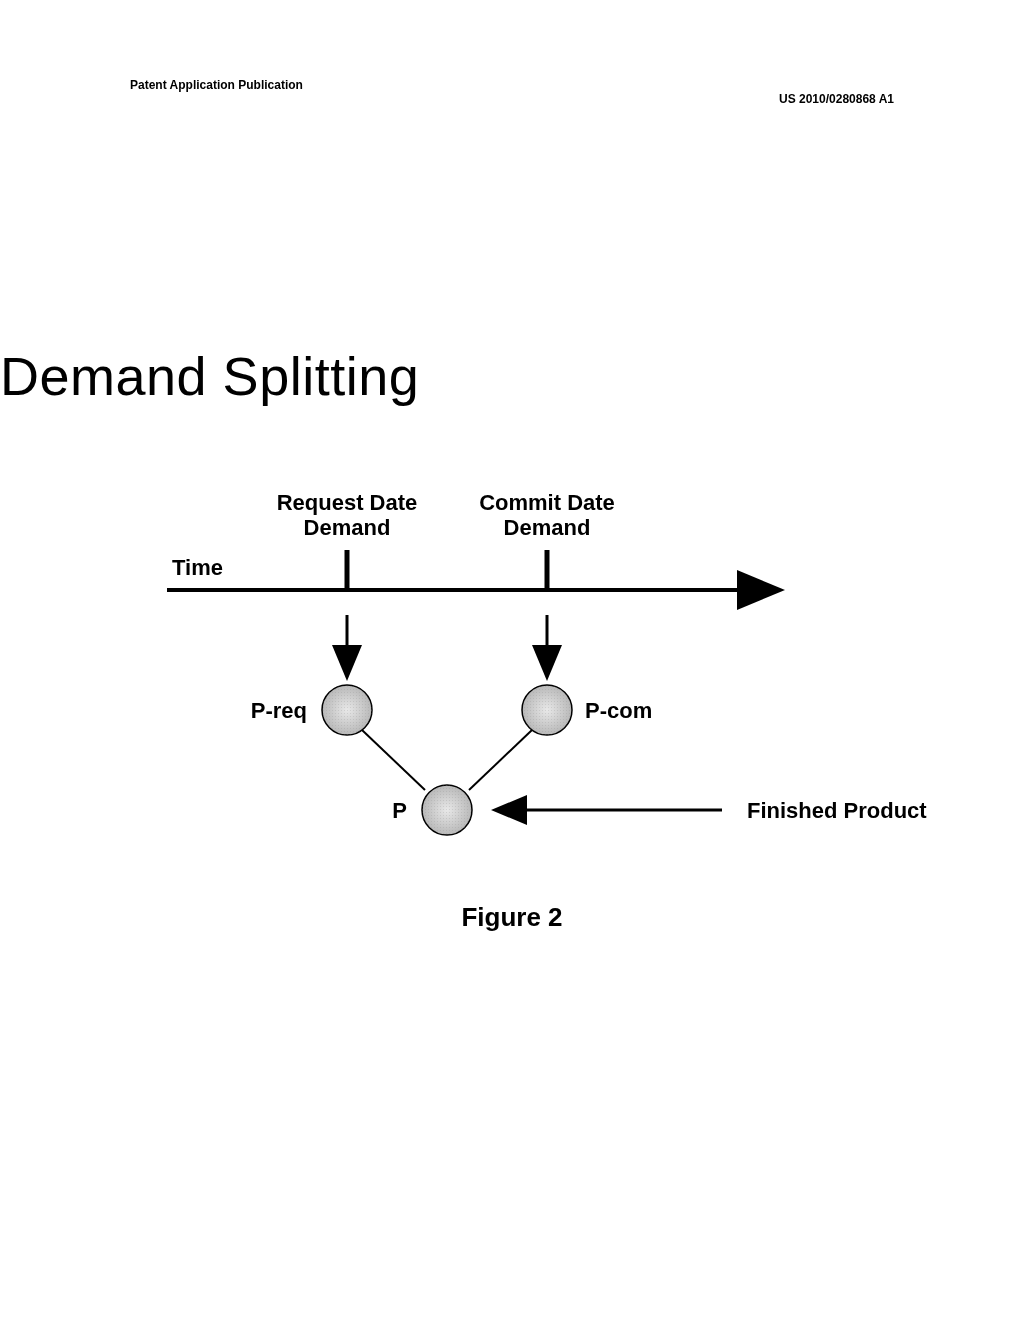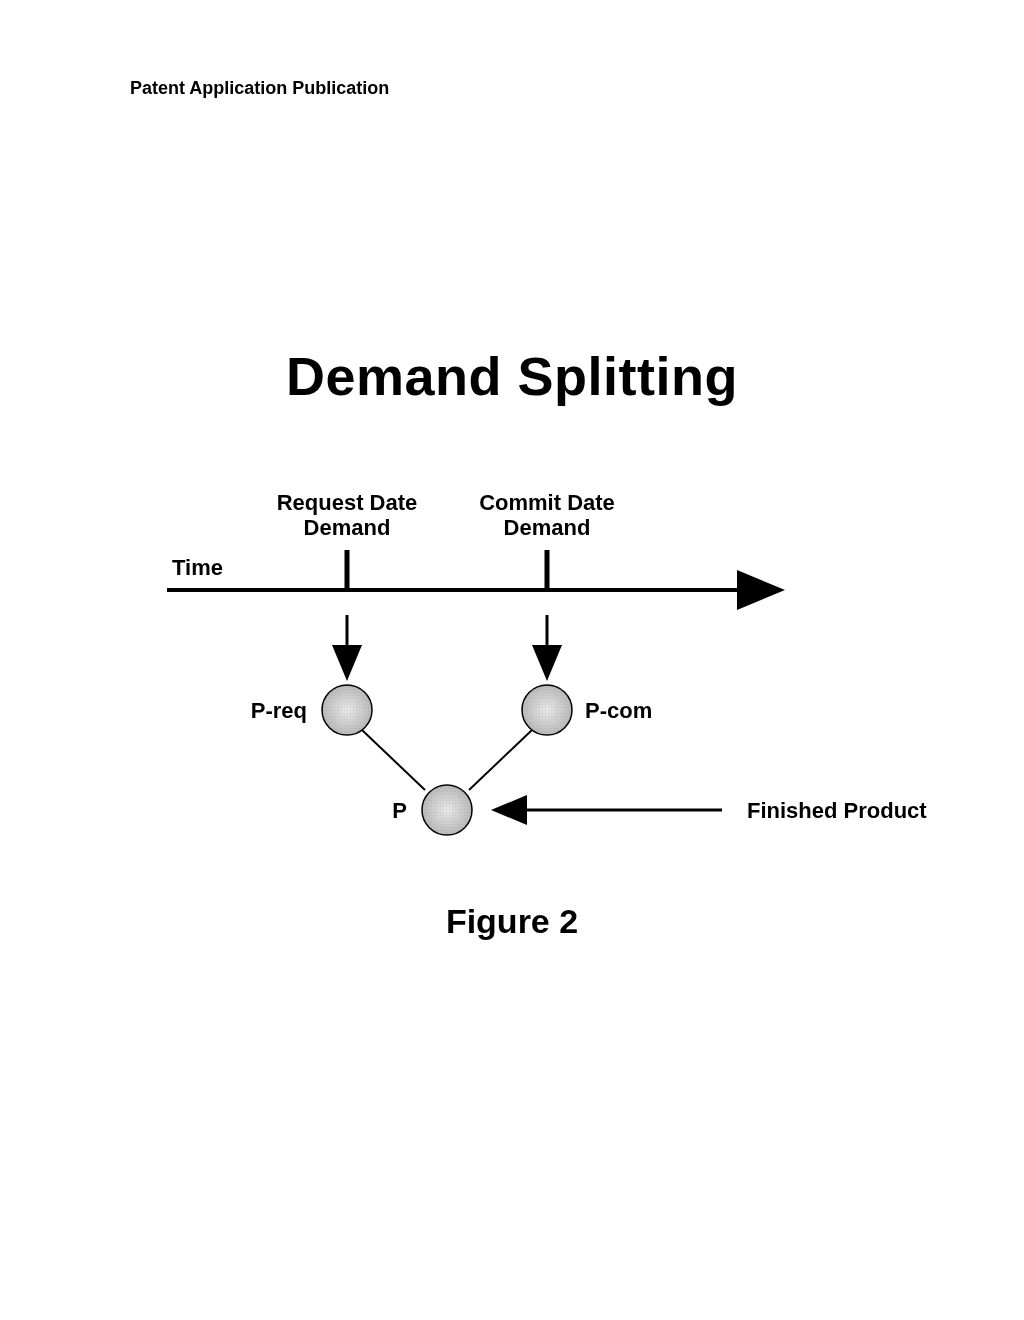--- a/index.html
+++ b/index.html
@@ -17,44 +17,44 @@
     .header {
       position: absolute;
       top: 78px;
       left: 0;
       width: 100%;
       padding: 0 130px;
     }
     .header-row {
       display: flex;
       justify-content: space-between;
-      font-size: 18px;
+      font-size: 12px;
       font-weight: bold;
       flex-direction: column;
     }
     .header-left {
       flex: 1;
       text-align: left;
     }
     .header-center {
       flex: 1;
       text-align: center;
     }
     .header-right {
       flex: 1;
       text-align: right;
     }
     .title {
       position: absolute;
       top: 345px;
       left: 0;
       width: 100%;
-      text-align: center;
+      text-align: left;
       font-size: 54px;
-      font-weight: bold;
+      font-weight: normal;
       letter-spacing: 0.5px;
     }
     .diagram {
       position: absolute;
       top: 490px;
       left: 7px;
       width: 100%;
       height: 500px;
     }
     .diagram svg {
@@ -64,30 +64,31 @@
     .label {
       font-weight: bold;
       font-size: 22px;
     }
     .figure-caption {
       position: absolute;
       top: 902px;
       left: 0;
       width: 100%;
       text-align: center;
-      font-size: 34px;
+      font-size: 26px;
       font-weight: bold;
     }
   </style>
 </head>
 <body>
 
 <div class="header">
   <div class="header-row">
     <span class="header-left">Patent Application Publication</span>
+    <span class="header-right">US 2010/0280868 A1</span>
   </div>
 </div>
 
 <div class="title">Demand Splitting</div>
 
 <div class="diagram">
   <svg viewBox="0 0 1024 500">
     <defs>
       <marker id="arrowhead" markerWidth="12" markerHeight="10" refX="10" refY="5" orient="auto">
         <polygon points="0 0, 12 5, 0 10" fill="black"></polygon>

